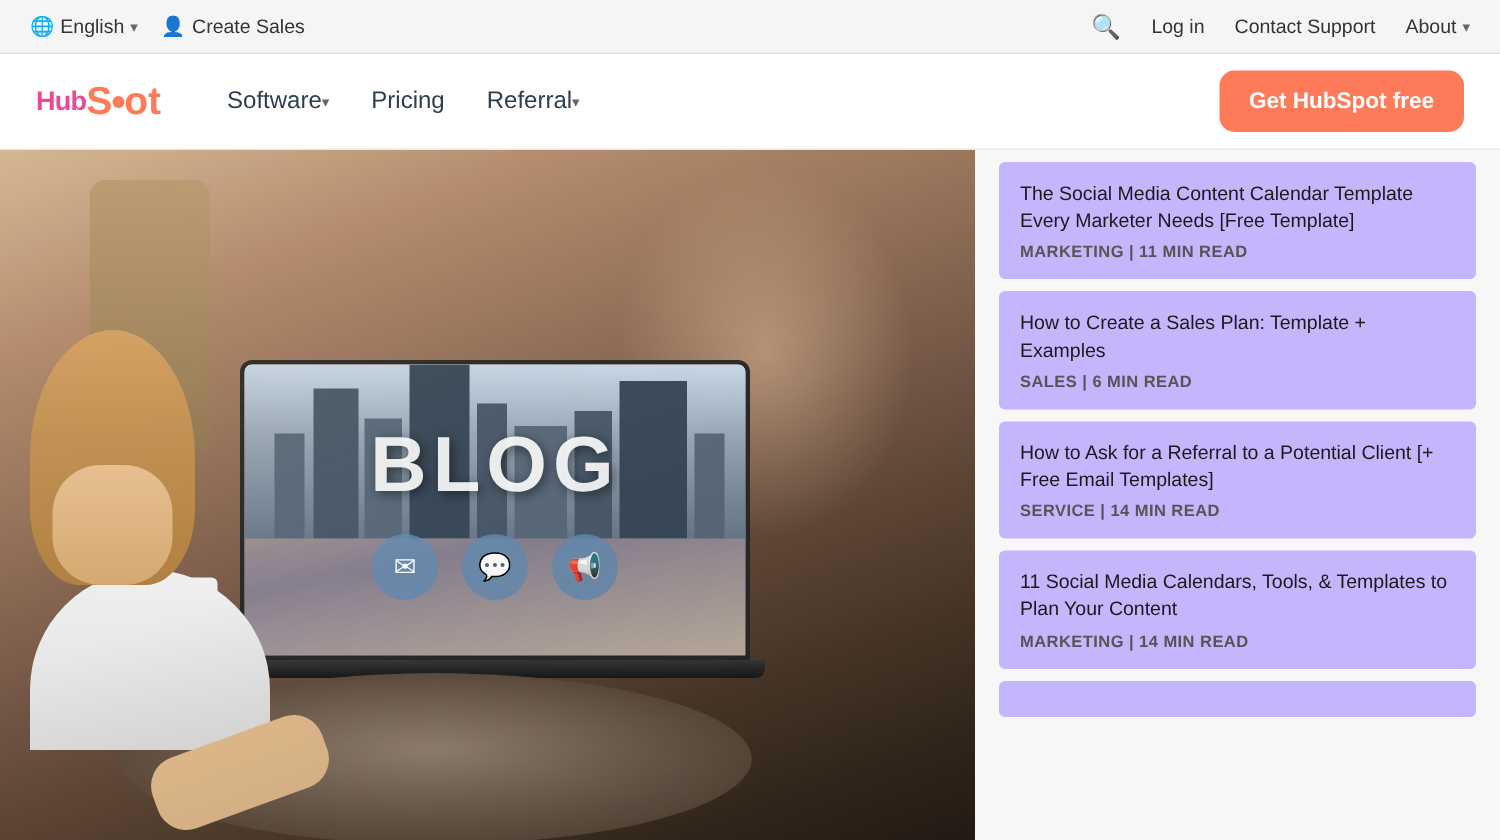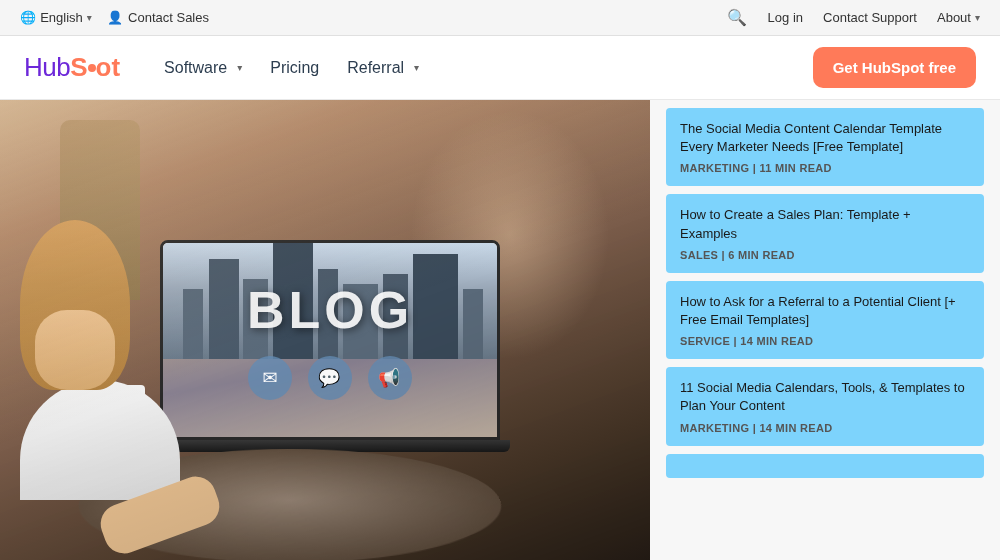--- a/index.html
+++ b/index.html
@@ -29,42 +29,42 @@
       border-bottom: 1px solid #e8e8e8;
       height: 64px;
       display: flex;
       align-items: center;
       justify-content: space-between;
       padding: 0 24px;
     }
     .nav-left { display: flex; align-items: center; gap: 0; }
     .logo { display: flex; align-items: center; margin-right: 32px; }
     .logo-text {
-      font-size: 26px;
-      font-weight: 400;
-      color: #6d28d9;
+      font-size: 18px;
+      font-weight: 700;
+      color: #ec4899;
       letter-spacing: -0.5px;
     }
     .logo-spot {
       color: #ff7a59;
       font-size: 26px;
       font-weight: 700;
     }
     .logo-dot {
       display: inline-block;
       width: 8px;
       height: 8px;
       background: #ff7a59;
       border-radius: 50%;
       margin-bottom: 2px;
       vertical-align: middle;
     }
     .nav-items { display: flex; align-items: center; gap: 4px; }
     .nav-item {
-      display: flex; align-items: center; gap: 10px;
+      display: flex; align-items: center; gap: 0;
       font-size: 16px; font-weight: 500; color: #2d3e50;
       padding: 8px 12px; cursor: pointer; border-radius: 4px;
     }
     .nav-right { display: flex; align-items: center; }
     .cta-button {
       background: #ff7a59;
       color: #fff;
       border: none;
       padding: 12px 20px;
       border-radius: 10px;
@@ -100,21 +100,21 @@
       background: #ff7a59;
       color: #fff;
       font-size: 14px;
       font-weight: 700;
       padding: 8px 16px;
       margin: 16px 16px 0 16px;
       border-radius: 3px;
       display: inline-block;
     }
     .article-card {
-      background: #7dd3fc;
+      background: #c4b5fd;
       margin: 8px 16px;
       padding: 12px 14px;
       border-radius: 4px;
       cursor: pointer;
     }
     .article-title {
       font-size: 13px;
       font-weight: 500;
       color: #1a1a1a;
       line-height: 1.4;
@@ -252,21 +252,21 @@
 
 <div class="top-bar">
   <div class="top-bar-left">
     <div class="top-bar-item">
       <span>🌐</span>
       <span>English</span>
       <span class="chevron-small">▾</span>
     </div>
     <div class="top-bar-item">
       <span>👤</span>
-      <span>Contact Sales</span>
+      <span>Create Sales</span>
     </div>
   </div>
   <div class="top-bar-right">
     <span style="color:#2d9cdb;font-size:16px;cursor:pointer;">🔍</span>
     <span class="top-bar-item">Log in</span>
     <span class="top-bar-item">Contact Support</span>
     <div class="top-bar-item">
       <span>About</span>
       <span class="chevron-small">▾</span>
     </div>

